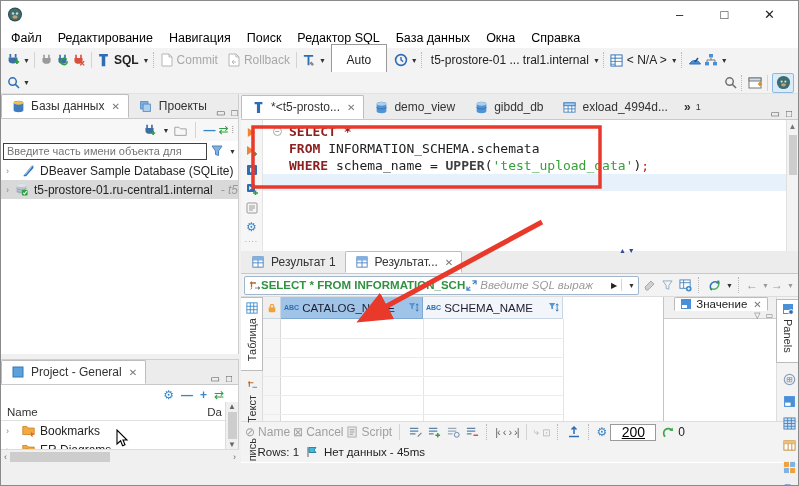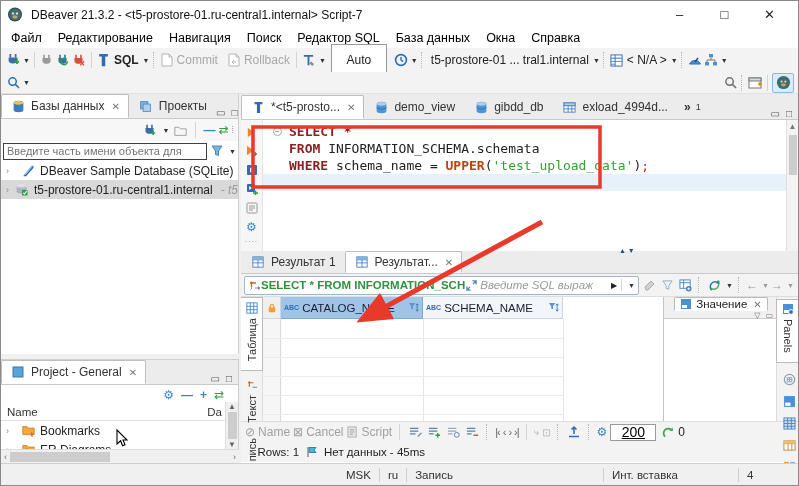--- a/index.html
+++ b/index.html
@@ -48,21 +48,21 @@
   .thumb-h { height:10px; background:#cdcdcd; }
   
   #editor { left:240px; top:93px; width:557px; height:157px; background:#fff; }
   #editor-tabs { height:26px; }
   #editor-body { position:relative; height:131px; display:flex; }
   #editor-strip { width:22px; background:#f6f6f6; border-right:1px solid #e4e4e4; display:flex; flex-direction:column; align-items:center; padding-top:4px; gap:3px; }
   #code { flex:1; position:relative; font-family:"DejaVu Sans Mono","Liberation Mono",monospace; font-size:13px; padding-top:3px; }
   .cline { height:17px; line-height:17px; padding-left:26px; white-space:pre; }
   .cline.hl { background:#e7f1fc; }
   .kw { color:#8f2020; font-weight:bold; }
-  .fn { color:#c2410c; font-weight:bold; }
+  .fn { color:#404040; font-weight:bold; }
   .str { color:#35a035; }
   .semi { color:#cc2222; }
   .fold { position:absolute; left:10px; top:7px; width:9px; height:9px; border:1px solid #aaa; border-radius:50%; color:#888; font-size:8px; line-height:7px; text-align:center; background:#fff; }
   #editor-scroll { width:12px; background:#f3f3f3; border-left:1px solid #e0e0e0; font-size:8px; color:#777; text-align:center; }
   
   #results { left:240px; top:250px; width:557px; height:212px; background:#fff; }
   #res-tabs { height:23px; }
   #res-filter { height:23px; background:#f3f3f3; display:flex; align-items:center; padding:0 3px; gap:2px; border-bottom:1px solid #ddd; }
   #res-filter-box { flex:0 0 395px; height:19px; background:#fff; border:1px solid #9fb6cc; border-radius:2px; display:flex; align-items:center; padding:0 3px; overflow:hidden; white-space:nowrap; }
   .fsql { color:#2f9141; font-weight:bold; font-size:11.5px; }
@@ -103,21 +103,20 @@
   <div id="titlebar" class="abs">
     <span class="ic" style="margin-left:6px">
       <svg width="17" height="17" viewBox="0 0 16 16">
           <circle cx="8" cy="8" r="7" fill="#2e4a4e"></circle>
           <circle cx="8" cy="8" r="6" fill="#3c6d72"></circle>
           <circle cx="6" cy="7" r="1.2" fill="#e8d9b0"></circle>
           <circle cx="10" cy="7" r="1.2" fill="#e8d9b0"></circle>
           <ellipse cx="8" cy="10.5" rx="2.6" ry="1.8" fill="#c8a06a"></ellipse>
         </svg>
     </span>
-    <span id="title-text">DBeaver 21.3.2 - &lt;t5-prostore-01.ru-central1.internal&gt; Script-7</span>
     <span class="minmax" style="gap:0">
       <span class="wbtn">–</span>
       <span class="wbtn">□</span>
       <span class="wbtn">✕</span>
     </span>
   </div>
 
   <div id="menubar" class="abs">
     <span class="menu-item">Файл</span>
     <span class="menu-item">Редактирование</span>
@@ -790,32 +789,20 @@
       <span class="ic" style="width:13px">
           <svg width="12" height="12" viewBox="0 0 12 12">
             <path d="M2 1v10" stroke="#888" stroke-width="1.4"></path>
             <path d="M3 1.5h7l-2 2.5 2 2.5H3z" fill="#49b8d8" stroke="#2d88a8"></path>
           </svg>
         </span>
       <span>Нет данных - 45ms</span>
     </div>
   </div>
 
-  <div id="statusbar" class="abs">
-    <span style="width:345px"></span>
-    <span>MSK</span>
-    <span class="sb-sep"></span>
-    <span>ru</span>
-    <span class="sb-sep"></span>
-    <span>Запись</span>
-    <span class="sb-sep" style="margin-left:150px"></span>
-    <span>Инт. вставка</span>
-    <span class="sb-sep" style="margin-left:60px"></span>
-    <span>4</span>
-  </div>
 
   <svg id="overlay" class="abs" viewBox="0 0 799 486">
     <defs>
       <marker id="ah" markerWidth="8" markerHeight="8" refX="5.5" refY="3" orient="auto">
         <path d="M0 0L7 3L0 6z" fill="#e8392b"></path>
       </marker>
     </defs>
     <rect x="252" y="126" width="347" height="60" fill="none" stroke="#e8392b" stroke-width="3.5"></rect>
     <line x1="541" y1="221" x2="362" y2="318" stroke="#e8392b" stroke-width="5" marker-end="url(#ah)"></line>
   </svg>

